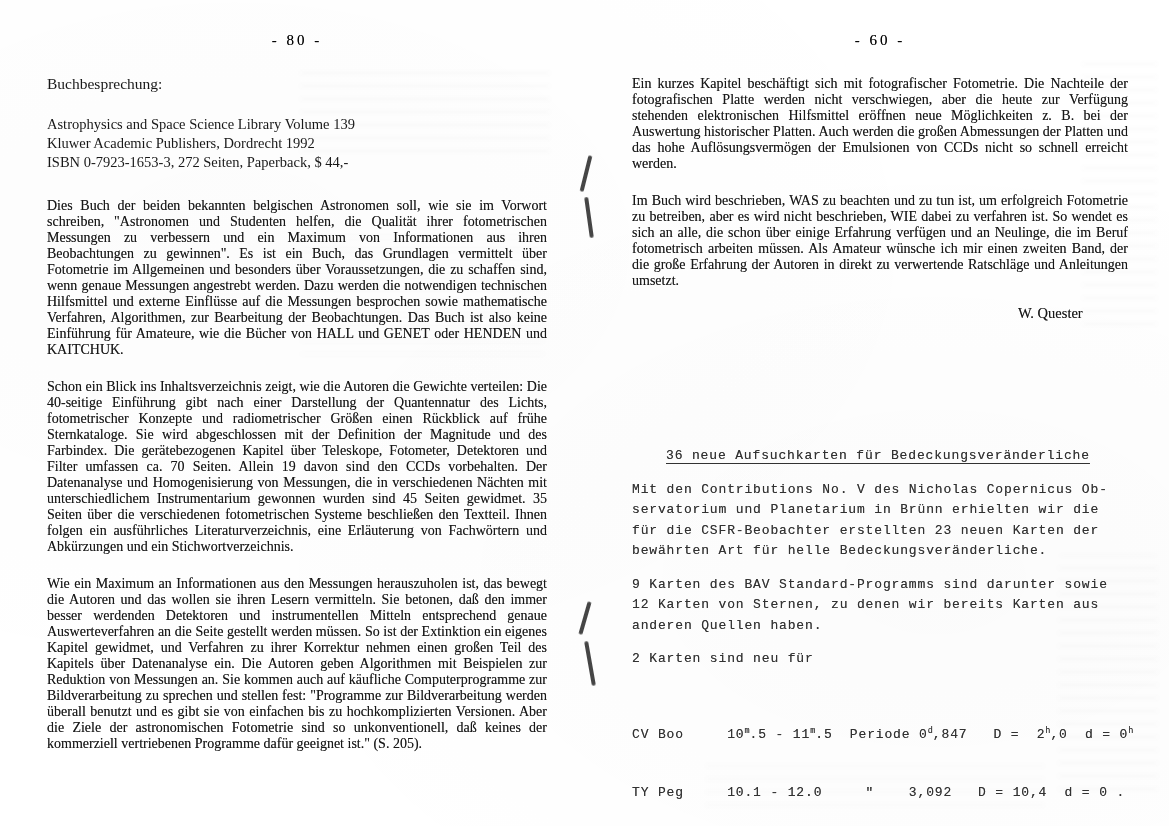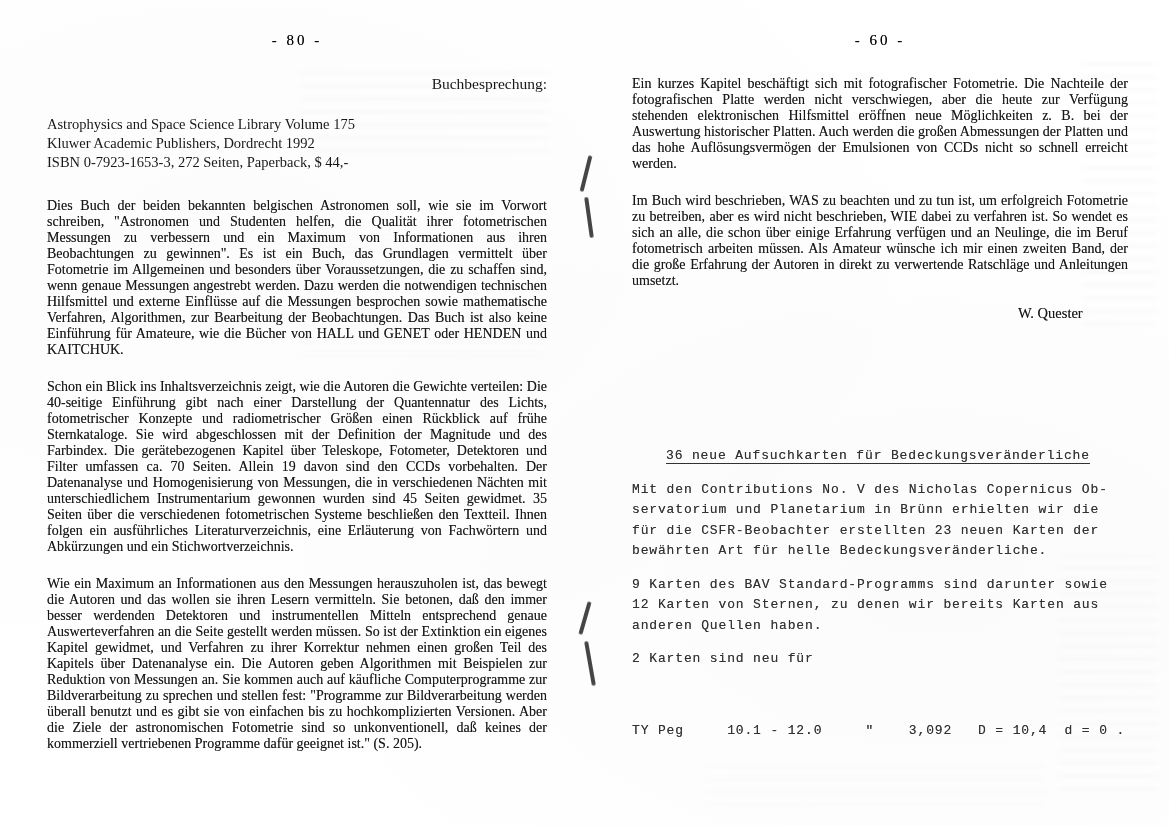--- a/index.html
+++ b/index.html
@@ -60,21 +60,20 @@
     text-align: center;
     font-size: 15px;
     letter-spacing: 3px;
     color: #000000;
     text-shadow: 0 0 0.5px rgba(0,0,0,0.55);
   }
 
   .section-label {
     margin-top: 26px;
     font-size: 15.5px;
-    text-align: right;
   }
 
   .citation {
     margin-top: 22px;
     font-size: 14.5px;
     line-height: 19px;
   }
   .citation .title { font-weight: bold; }
 
   .serif-para {
@@ -136,21 +135,21 @@
 
 <div class="staple-piece s1a"></div>
 <div class="staple-piece s1b"></div>
 <div class="staple-piece s2a"></div>
 <div class="staple-piece s2b"></div>
 
 <div class="page page-left">
   <div class="page-num">- 80 -</div>
   <div class="section-label">Buchbesprechung:</div>
   <div class="citation">
-    <div>Astrophysics and Space Science Library Volume 175</div>
+    <div>Astrophysics and Space Science Library Volume 139</div>
     <div>Kluwer Academic Publishers, Dordrecht 1992</div>
     <div>ISBN 0-7923-1653-3, 272 Seiten, Paperback, $ 44,-</div>
   </div>
   <p class="serif-para mt-parab">Dies Buch der beiden bekannten belgischen Astronomen soll, wie sie im Vorwort schreiben, "Astronomen und Studenten helfen, die Qualität ihrer fotometrischen Messungen zu verbessern und ein Maximum von Informationen aus ihren Beobachtungen zu gewinnen". Es ist ein Buch, das Grundlagen vermittelt über Fotometrie im Allgemeinen und besonders über Voraussetzungen, die zu schaffen sind, wenn genaue Messungen angestrebt werden. Dazu werden die notwendigen technischen Hilfsmittel und externe Einflüsse auf die Messungen besprochen sowie mathematische Verfahren, Algorithmen, zur Bearbeitung der Beobachtungen. Das Buch ist also keine Einführung für Amateure, wie die Bücher von HALL und GENET oder HENDEN und KAITCHUK.</p>
   <p class="serif-para mt-para">Schon ein Blick ins Inhaltsverzeichnis zeigt, wie die Autoren die Gewichte verteilen: Die 40-seitige Einführung gibt nach einer Darstellung der Quantennatur des Lichts, fotometrischer Konzepte und radiometrischer Größen einen Rückblick auf frühe Sternkataloge. Sie wird abgeschlossen mit der Definition der Magnitude und des Farbindex. Die gerätebezogenen Kapitel über Teleskope, Fotometer, Detektoren und Filter umfassen ca. 70 Seiten. Allein 19 davon sind den CCDs vorbehalten. Der Datenanalyse und Homogenisierung von Messungen, die in verschiedenen Nächten mit unterschiedlichem Instrumentarium gewonnen wurden sind 45 Seiten gewidmet. 35 Seiten über die verschiedenen fotometrischen Systeme beschließen den Textteil. Ihnen folgen ein ausführliches Literaturverzeichnis, eine Erläuterung von Fachwörtern und Abkürzungen und ein Stichwortverzeichnis.</p>
   <p class="serif-para mt-para">Wie ein Maximum an Informationen aus den Messungen herauszuholen ist, das bewegt die Autoren und das wollen sie ihren Lesern vermitteln. Sie betonen, daß den immer besser werdenden Detektoren und instrumentellen Mitteln entsprechend genaue Auswerteverfahren an die Seite gestellt werden müssen. So ist der Extinktion ein eigenes Kapitel gewidmet, und Verfahren zu ihrer Korrektur nehmen einen großen Teil des Kapitels über Datenanalyse ein. Die Autoren geben Algorithmen mit Beispielen zur Reduktion von Messungen an. Sie kommen auch auf käufliche Computerprogramme zur Bildverarbeitung zu sprechen und stellen fest: "Programme zur Bildverarbeitung werden überall benutzt und es gibt sie von einfachen bis zu hochkomplizierten Versionen. Aber die Ziele der astronomischen Fotometrie sind so unkonventionell, daß keines der kommerziell vertriebenen Programme dafür geeignet ist." (S. 205).</p>
 </div>
 
 <div class="page page-right">
   <div class="page-num">- 60 -</div>
@@ -162,16 +161,17 @@
   <div class="tw tw-block">Mit den Contributions No. V des Nicholas Copernicus Ob-
 servatorium und Planetarium in Brünn erhielten wir die
 für die CSFR-Beobachter erstellten 23 neuen Karten der
 bewährten Art für helle Bedeckungsveränderliche.</div>
   <div class="tw tw-block">9 Karten des BAV Standard-Programms sind darunter sowie
 12 Karten von Sternen, zu denen wir bereits Karten aus
 anderen Quellen haben.</div>
   <div class="tw tw-block">2 Karten sind neu für</div>
 
   <div class="tw tw-table">
+    <div class="row"><span>CV Boo     10</span><sup>m</sup><span>.5 - 11</span><sup>m</sup><span>.5  Periode 0</span><sup>d</sup><span>,847   D =  2</span><sup>h</sup><span>,0  d = 0</span><sup>h</sup></div>
     <div class="row">TY Peg     10.1 - 12.0     "    3,092   D = 10,4  d = 0 .</div>
   </div>
 
 </div>
 
 </body></html>

